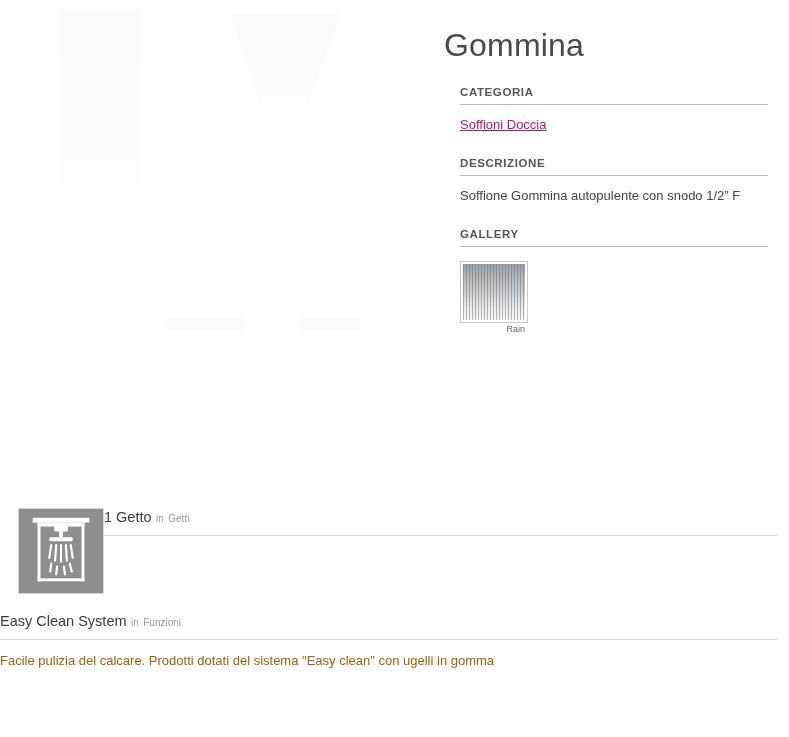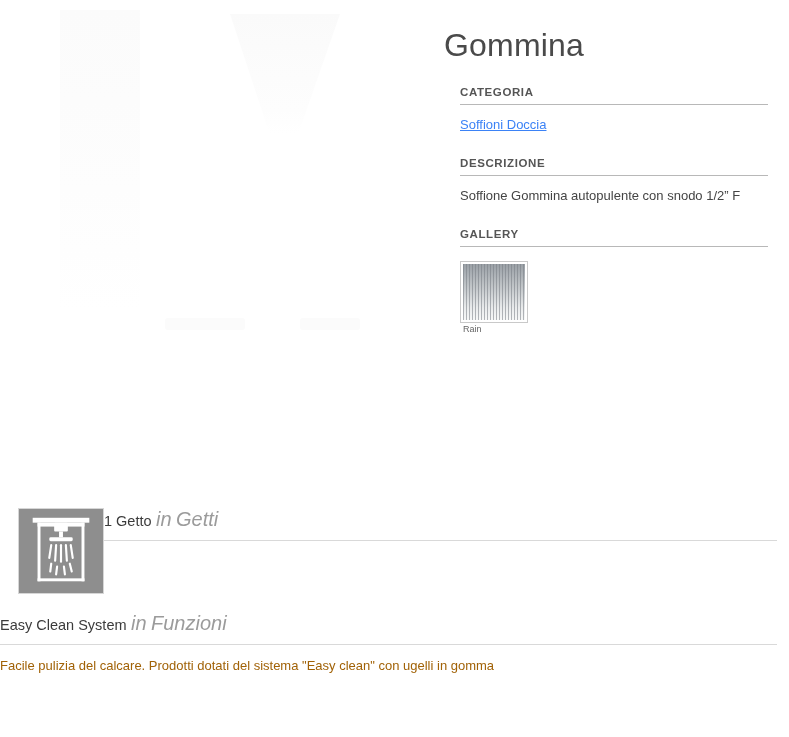--- a/index.html
+++ b/index.html
@@ -97,21 +97,21 @@
     border-bottom: 1px solid #b8b8b8;
     width: 308px;
   }
   .section-body {
     font-size: 13px;
     color: #444444;
     padding-top: 11px;
     line-height: 1.45;
   }
   .cat-link {
-    color: #3b82f6;
+    color: #be185d;
     text-decoration: underline;
     font-size: 13px;
     cursor: pointer;
   }
 
   
   .gallery-wrap {
     padding-top: 14px;
   }
   .gallery-thumb {
@@ -132,21 +132,21 @@
         rgba(120,125,132,0.55) 0px, rgba(120,125,132,0.55) 1px,
         rgba(255,255,255,0) 1px, rgba(255,255,255,0) 3px),
       linear-gradient(to bottom, #9aa0a6 0%, #c6cacd 45%, #e9ebec 78%, #f7f8f8 100%);
     position: relative;
   }
   .thumb-caption {
     position: absolute;
     left: 0;
     right: 0;
     bottom: -14px;
-    text-align: left;
+    text-align: right;
     font-size: 9px;
     color: #666666;
     overflow: hidden;
     white-space: nowrap;
   }
 
   
   .features {
     position: absolute;
     left: 0;
@@ -180,23 +180,22 @@
   .feature-title-line {
     border-bottom: 1px solid #d9d9d9;
     padding-bottom: 9px;
   }
   .feature-title {
     font-size: 14.5px;
     color: #3b3b3b;
     text-align: right;
   }
   .feature-group {
-    font-size: 20px;
+    font-size: 10px;
     color: #9b9b9b;
-    font-style: italic;
   }
   .feature-desc {
     font-size: 13px;
     color: #a16207;
     padding-top: 12px;
     line-height: 1.4;
   }
 
   
   .icon-svg {

